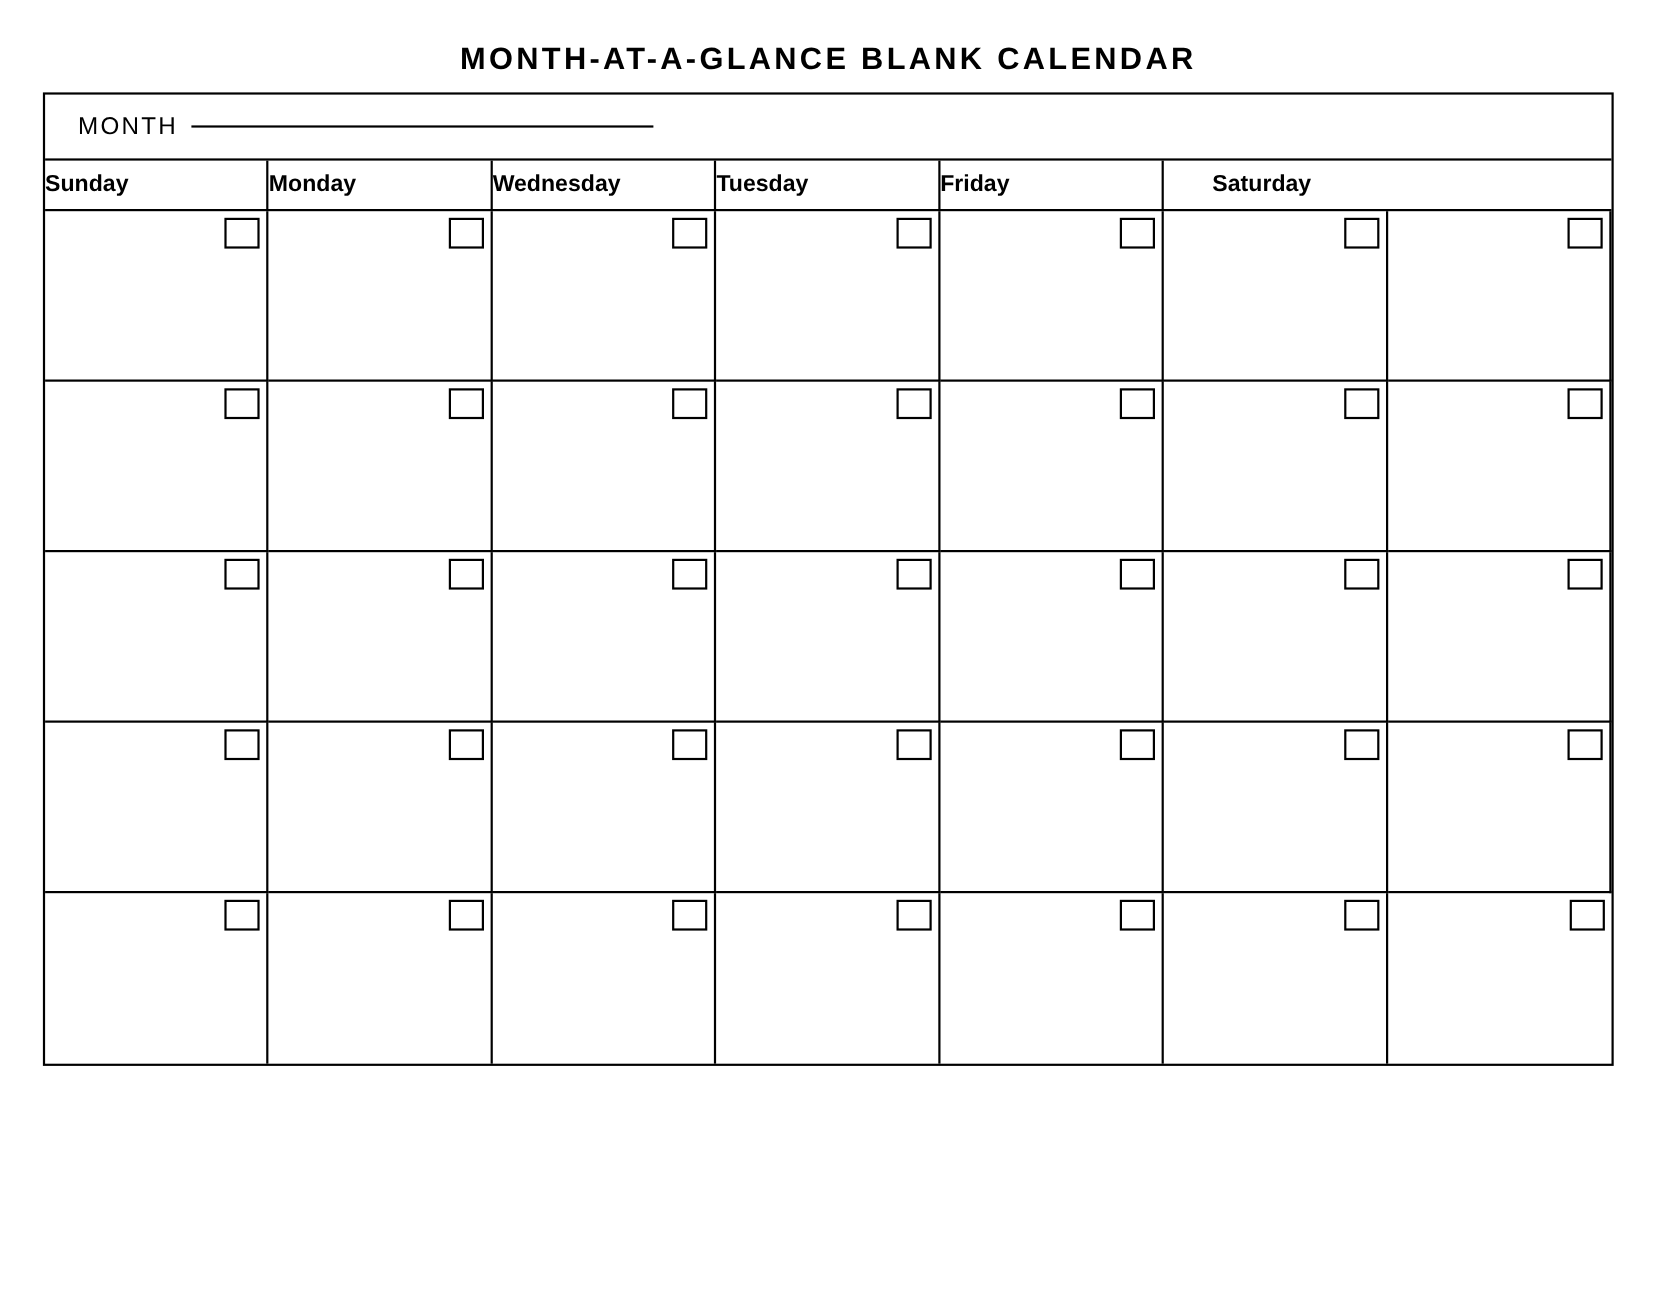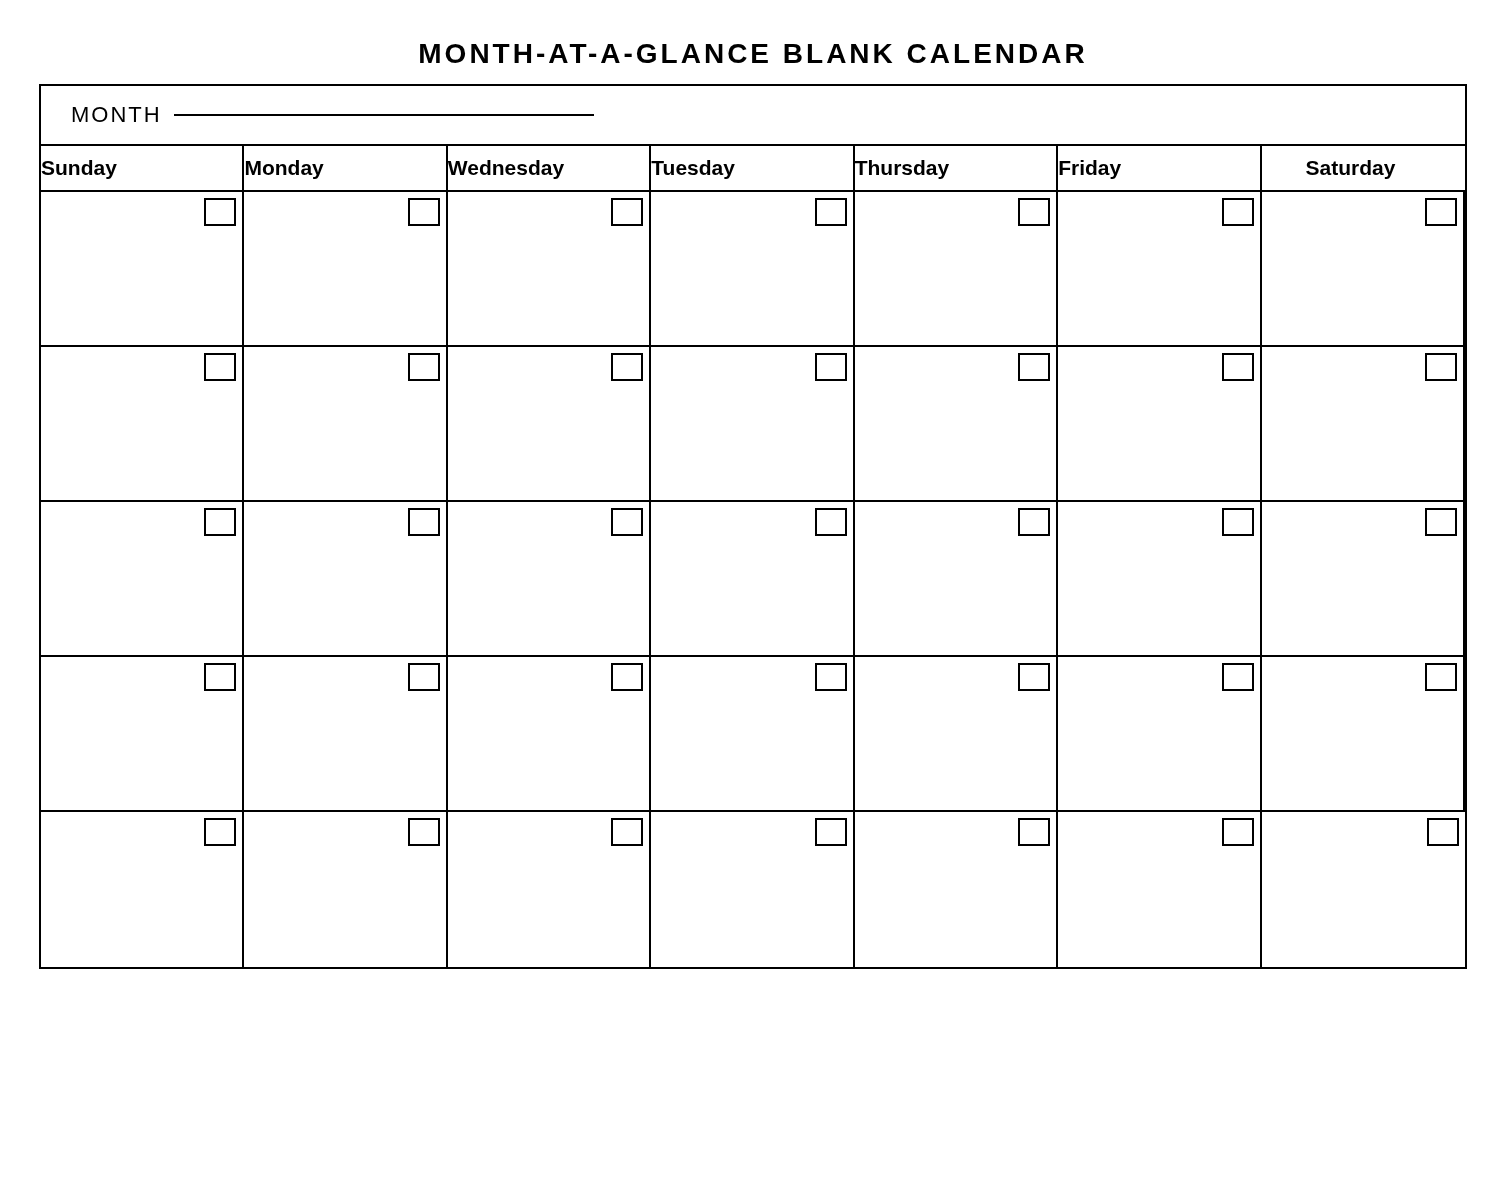--- a/index.html
+++ b/index.html
@@ -121,21 +121,20 @@
     <div class="month-row">
       <span class="month-label">MONTH</span>
       <span class="month-line"></span>
     </div>
 
     <div class="days-header">
       <div class="day-header">Sunday</div>
       <div class="day-header">Monday</div>
       <div class="day-header">Wednesday</div>
       <div class="day-header">Tuesday</div>
-      <div class="day-header">Thursday</div>
       <div class="day-header">Friday</div>
       <div class="day-header">Saturday</div>
     </div>
 
     <div class="calendar-grid">
 
       <div class="day-cell">
           <div class="date-box"></div>
         </div>
       <div class="day-cell">

